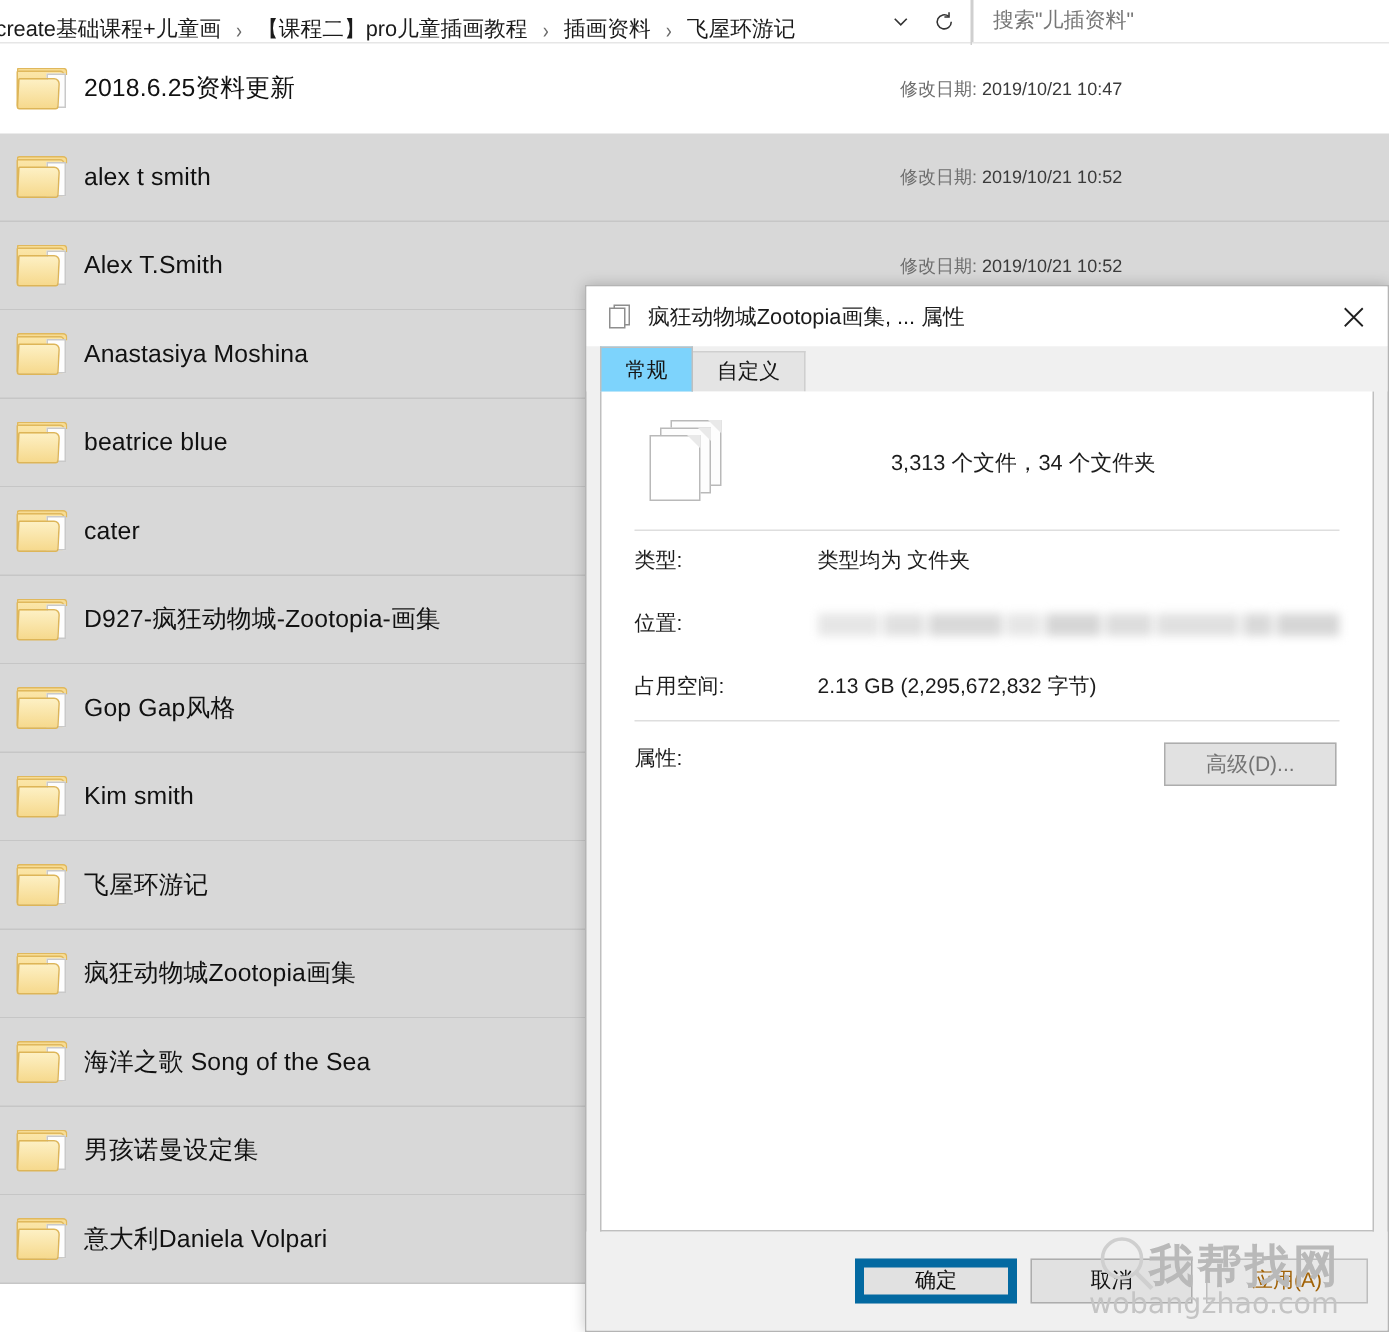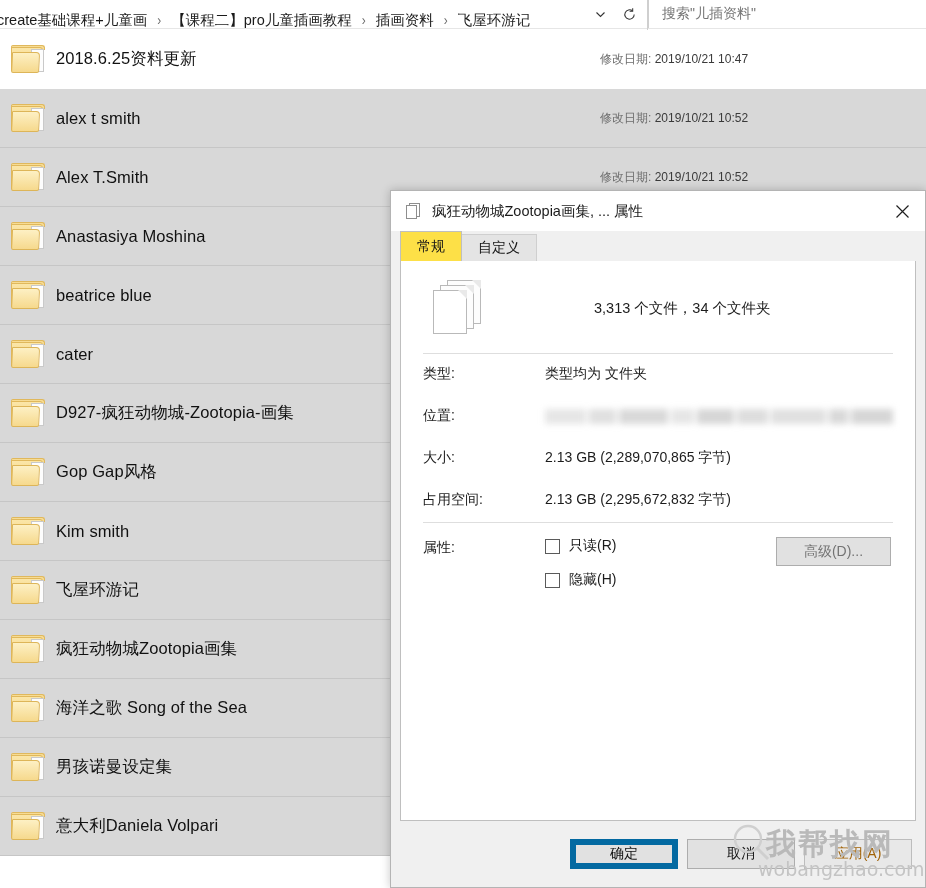--- a/index.html
+++ b/index.html
@@ -261,21 +261,21 @@
     align-items: center;
     font-size: 14px;
     color: #161616;
     background: #e4e4e4;
     border: 1px solid #cfcfcf;
     border-bottom: none;
     box-sizing: border-box;
     margin-right: -1px;
   }
   .tab.active {
-    background: #fde047;
+    background: #7dd3fc;
     border-color: #bfbfbf;
     height: 30px;
     position: relative;
     z-index: 3;
   }
 
   .tabpanel {
     flex: 1 1 auto;
     margin: 0 9px 0 9px;
     background: #ffffff;
@@ -455,21 +455,20 @@
     color: #b9b9b9;
     letter-spacing: 2px;
     font-family: "DejaVu Sans", sans-serif;
   }
   .wm-en {
     position: absolute;
     left: 18px; top: 36px;
     font-size: 19px;
     color: #c4c4c4;
     font-family: "DejaVu Sans", sans-serif;
-    margin-left: 32px;
   }
   .wm-glass {
     position: absolute;
     left: 22px; top: 0px;
     width: 44px; height: 44px;
   }
 </style>
 </head>
 <body>
 
@@ -724,43 +723,29 @@
               <i style="left: 126px; width: 23px; opacity: 0.55;"></i>
               <i style="left: 152px; width: 37px; opacity: 0.91;"></i>
               <i style="left: 192px; width: 31px; opacity: 0.76;"></i>
               <i style="left: 226px; width: 55px; opacity: 0.69;"></i>
               <i style="left: 284px; width: 19px; opacity: 0.84;"></i>
               <i style="left: 306px; width: 43px; opacity: 0.91;"></i>
             </div>
           </div>
         </div>
         <div class="field">
-          <div class="lbl">大小:</div>
-          <div class="val">2.13 GB (2,289,070,865 字节)</div>
-        </div>
-        <div class="field">
           <div class="lbl">占用空间:</div>
           <div class="val">2.13 GB (2,295,672,832 字节)</div>
         </div>
       </div>
 
     <div class="divider"></div>
 
     <div class="attr-row">
       <div class="lbl">属性:</div>
-      <div class="checks" id="checks">
-          <div class="chk">
-            <span class="box"></span>
-            <span>只读(R)</span>
-          </div>
-          <div class="chk">
-            <span class="box"></span>
-            <span>隐藏(H)</span>
-          </div>
-        </div>
       <div class="adv-btn">高级(D)...</div>
     </div>
 
   </div>
 
   <div class="buttonbar" id="buttonbar">
       <div class="dlgbtn default">确定</div>
       <div class="dlgbtn">取消</div>
       <div class="dlgbtn disabled">应用(A)</div>
     </div>

